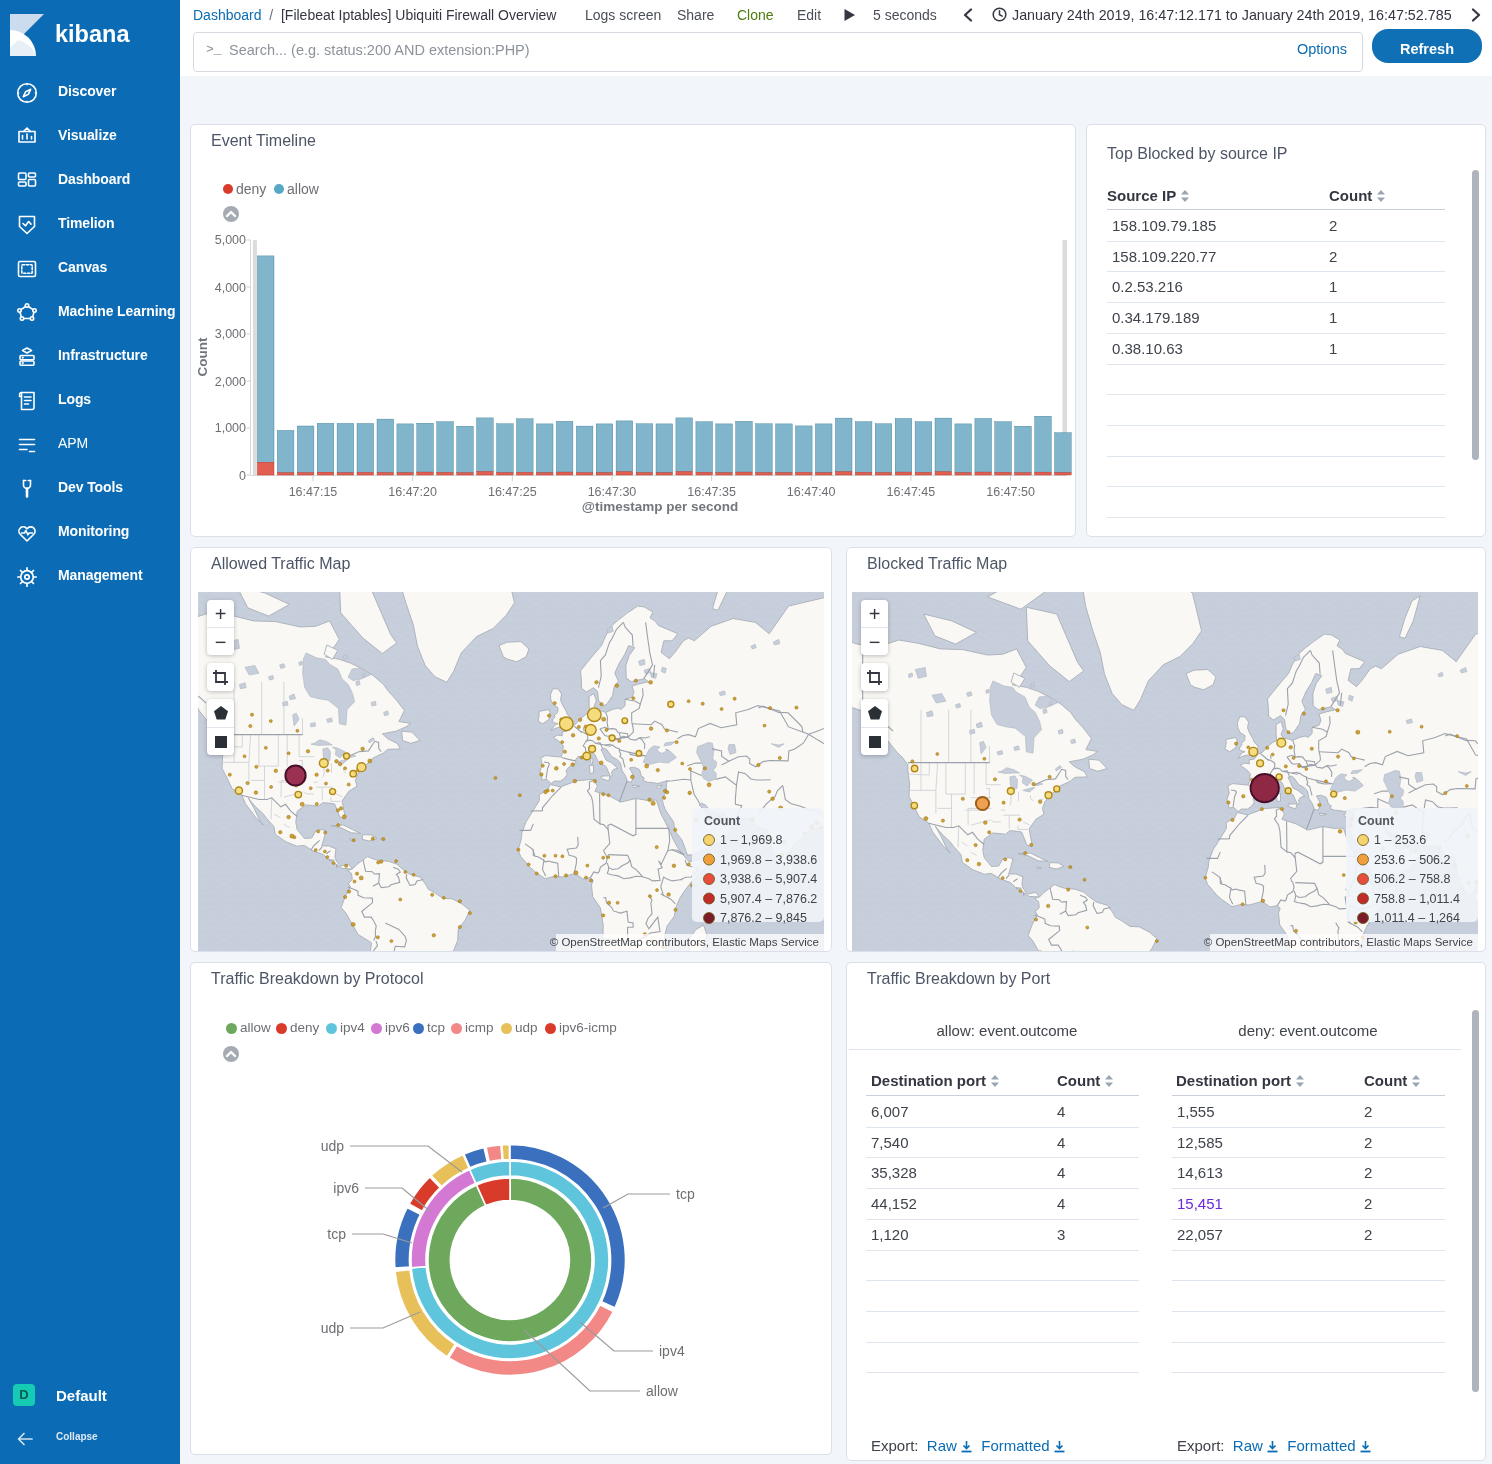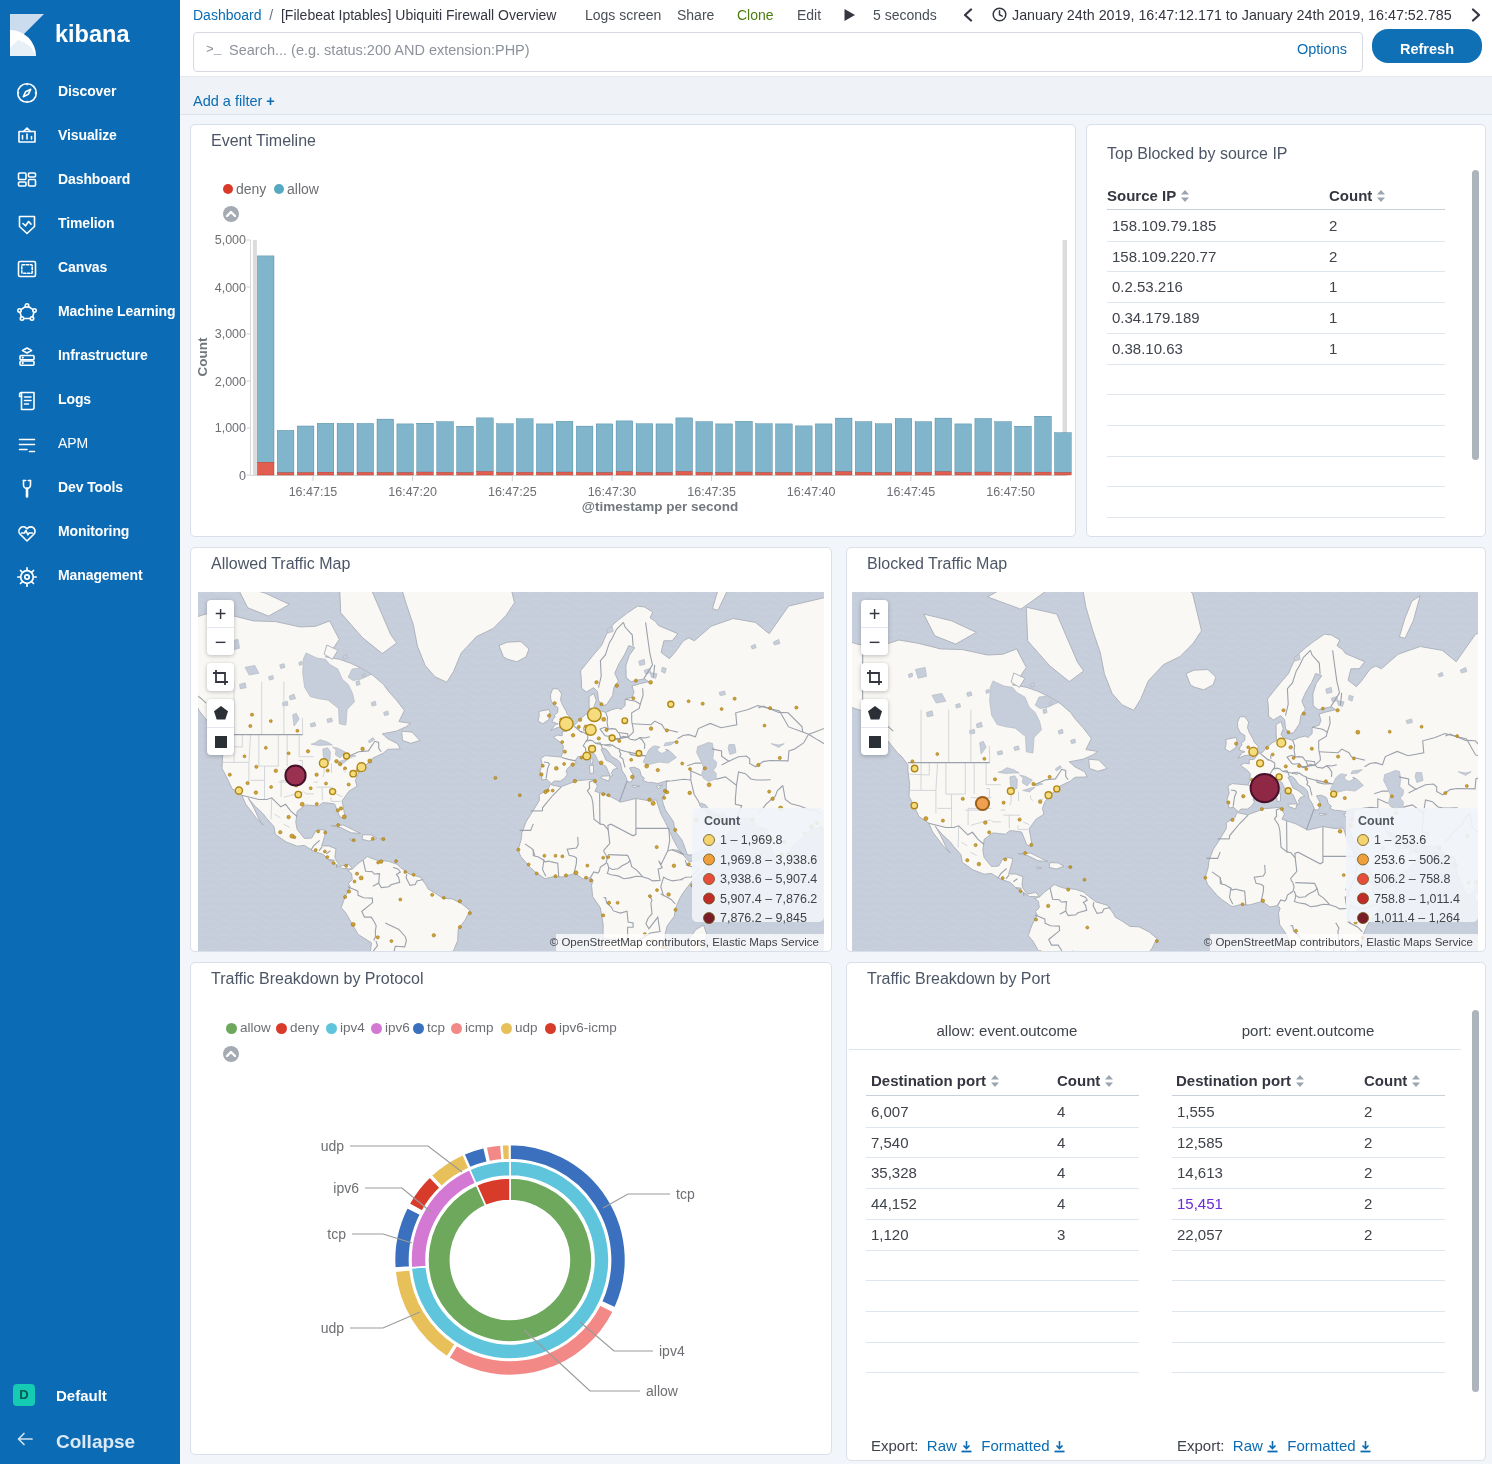--- a/index.html
+++ b/index.html
@@ -87,21 +87,21 @@
           <path transform="rotate(270 12 12)" d="M12 2.8 V5.2"></path>
           <path transform="rotate(315 12 12)" d="M12 2.8 V5.2"></path>
         </g>
       </svg>
       <div style="position:absolute;left:58px;top:567px;color:#fff;font-size:14px;font-weight:bold;letter-spacing:-0.1px;white-space:nowrap">Management</div>
       <div style="position:absolute;left:13px;top:1384px;width:22px;height:22px;background:#16cbb3;border-radius:4px;color:#015b50;font-weight:bold;font-size:13px;text-align:center;line-height:22px">D</div>
       <div style="position:absolute;left:56px;top:1387px;color:#fff;font-size:15px;font-weight:600;">Default</div>
       <svg style="position:absolute;left:15px;top:1429px" width="20" height="20" viewBox="0 0 20 20">
         <path d="M17 10 H4 M9 4.5 L3.5 10 L9 15.5" fill="none" stroke="#cfe2f0" stroke-width="1.7" stroke-linecap="round" stroke-linejoin="round"></path>
       </svg>
-      <div style="position:absolute;left:56px;top:1431px;color:#dce9f4;font-size:19px;font-weight:600;">Collapse</div>
+      <div style="position:absolute;left:56px;top:1431px;color:#dce9f4;font-size:10px;font-weight:600;">Collapse</div>
     </div>
     <div style="position:absolute;left:180px;top:0;width:1312px;height:30px;background:#fff">
       <div style="position:absolute;left:13px;top:7px;font-size:14px;color:#343741"><span style="color:#0a6cb3">Dashboard</span><span style="color:#69707d"> &nbsp;/&nbsp; </span><span>[Filebeat Iptables] Ubiquiti Firewall Overview</span></div>
       <div style="position:absolute;left:405px;top:7px;font-size:14px;color:#4a4f57">Logs screen</div>
       <div style="position:absolute;left:497px;top:7px;font-size:14px;color:#4a4f57">Share</div>
       <div style="position:absolute;left:557px;top:7px;font-size:14px;color:#4d7c0f">Clone</div>
       <div style="position:absolute;left:617px;top:7px;font-size:14px;color:#4a4f57">Edit</div>
       <svg style="position:absolute;left:663px;top:8px" width="13" height="14" viewBox="0 0 13 14">
         <path d="M1.5 1 L12 7 L1.5 13 Z" fill="#343741"></path>
       </svg>
@@ -118,23 +118,20 @@
         <path d="M2 1.5 L8 7 L2 12.5" fill="none" stroke="#343741" stroke-width="2.2" stroke-linecap="round" stroke-linejoin="round"></path>
       </svg>
     </div>
     <div style="position:absolute;left:180px;top:30px;width:1312px;height:46px;background:#fff">
       <div style="position:absolute;left:13px;top:2px;width:1168px;height:38px;background:#fff;border:1px solid #d6dae0;border-radius:4px">
         <span style="position:absolute;left:12px;top:9px;font-family:'Liberation Mono',monospace;font-size:13px;color:#8b9099">&gt;_</span>
         <span style="position:absolute;left:35px;top:9px;font-size:14.5px;color:#8d929b">Search... (e.g. status:200 AND extension:PHP)</span>
       </div>
       <div style="position:absolute;left:1117px;top:11px;font-size:14.5px;color:#0a6cb3">Options</div>
       <div style="position:absolute;left:1192px;top:-1px;width:110px;height:34px;background:#0f70b6;border-radius:16px;color:#fff;font-size:14.5px;font-weight:bold;text-align:center;line-height:40px">Refresh</div>
-    </div>
-    <div style="position:absolute;left:180px;top:76px;width:1312px;height:39px;background:#eff3f8;border-top:1px solid #e4e9f0;border-bottom:1px solid #dde3ec;box-sizing:border-box">
-      <div style="position:absolute;left:13px;top:16px;font-size:14.5px;color:#0a6cb3">Add a filter <span style="font-weight:bold">+</span></div>
     </div>
     <div style="position:absolute;left:190px;top:124px;width:886px;height:413px;background:#fff;border:1px solid #d9e0ea;border-radius:5px;box-sizing:border-box"></div>
     <div style="position:absolute;left:211px;top:132px;font-size:16px;color:#4d5666">Event Timeline</div>
     <svg style="position:absolute;left:223px;top:184px" width="10" height="10">
       <circle cx="5" cy="5" r="5" fill="#d93b2b"></circle>
     </svg>
     <div style="position:absolute;left:236px;top:181px;font-size:14px;color:#6d6f73">deny</div>
     <svg style="position:absolute;left:274px;top:184px" width="10" height="10">
       <circle cx="5" cy="5" r="5" fill="#57a8c3"></circle>
     </svg>
@@ -1171,21 +1168,21 @@
       <text x="359" y="1193" font-size="14" fill="#6d6f73" text-anchor="end">ipv6</text>
       <text x="346" y="1239" font-size="14" fill="#6d6f73" text-anchor="end">tcp</text>
       <text x="344" y="1333" font-size="14" fill="#6d6f73" text-anchor="end">udp</text>
       <text x="676" y="1199" font-size="14" fill="#6d6f73">tcp</text>
       <text x="659" y="1356" font-size="14" fill="#6d6f73">ipv4</text>
       <text x="646" y="1396" font-size="14" fill="#6d6f73">allow</text>
     </svg>
     <div style="position:absolute;left:846px;top:962px;width:640px;height:499px;background:#fff;border:1px solid #d9e0ea;border-radius:5px;box-sizing:border-box"></div>
     <div style="position:absolute;left:867px;top:970px;font-size:16px;color:#4d5666">Traffic Breakdown by Port</div>
     <div style="position:absolute;left:867px;top:1022px;width:280px;text-align:center;font-size:15px;color:#3f434a">allow: event.outcome</div>
-    <div style="position:absolute;left:1168px;top:1022px;width:280px;text-align:center;font-size:15px;color:#3f434a">port: event.outcome</div>
+    <div style="position:absolute;left:1168px;top:1022px;width:280px;text-align:center;font-size:15px;color:#3f434a">deny: event.outcome</div>
     <div style="position:absolute;left:849px;top:1049px;width:612px;border-top:1px solid #dfe5ed"></div>
     <div style="position:absolute;left:871px;top:1072px;font-size:15px;font-weight:bold;color:#343741">Destination port<svg width="10" height="14" viewBox="0 0 10 14" style="vertical-align:-2px;margin-left:4px">
         <path d="M5 1 L9 5.4 H1 Z" fill="#9aa5b1"></path>
         <path d="M5 13 L1 8.6 H9 Z" fill="#9aa5b1"></path>
       </svg></div>
     <div style="position:absolute;left:1057px;top:1072px;font-size:15px;font-weight:bold;color:#343741">Count<svg width="10" height="14" viewBox="0 0 10 14" style="vertical-align:-2px;margin-left:4px">
         <path d="M5 1 L9 5.4 H1 Z" fill="#9aa5b1"></path>
         <path d="M5 13 L1 8.6 H9 Z" fill="#9aa5b1"></path>
       </svg></div>
     <div style="position:absolute;left:1176px;top:1072px;font-size:15px;font-weight:bold;color:#343741">Destination port<svg width="10" height="14" viewBox="0 0 10 14" style="vertical-align:-2px;margin-left:4px">

